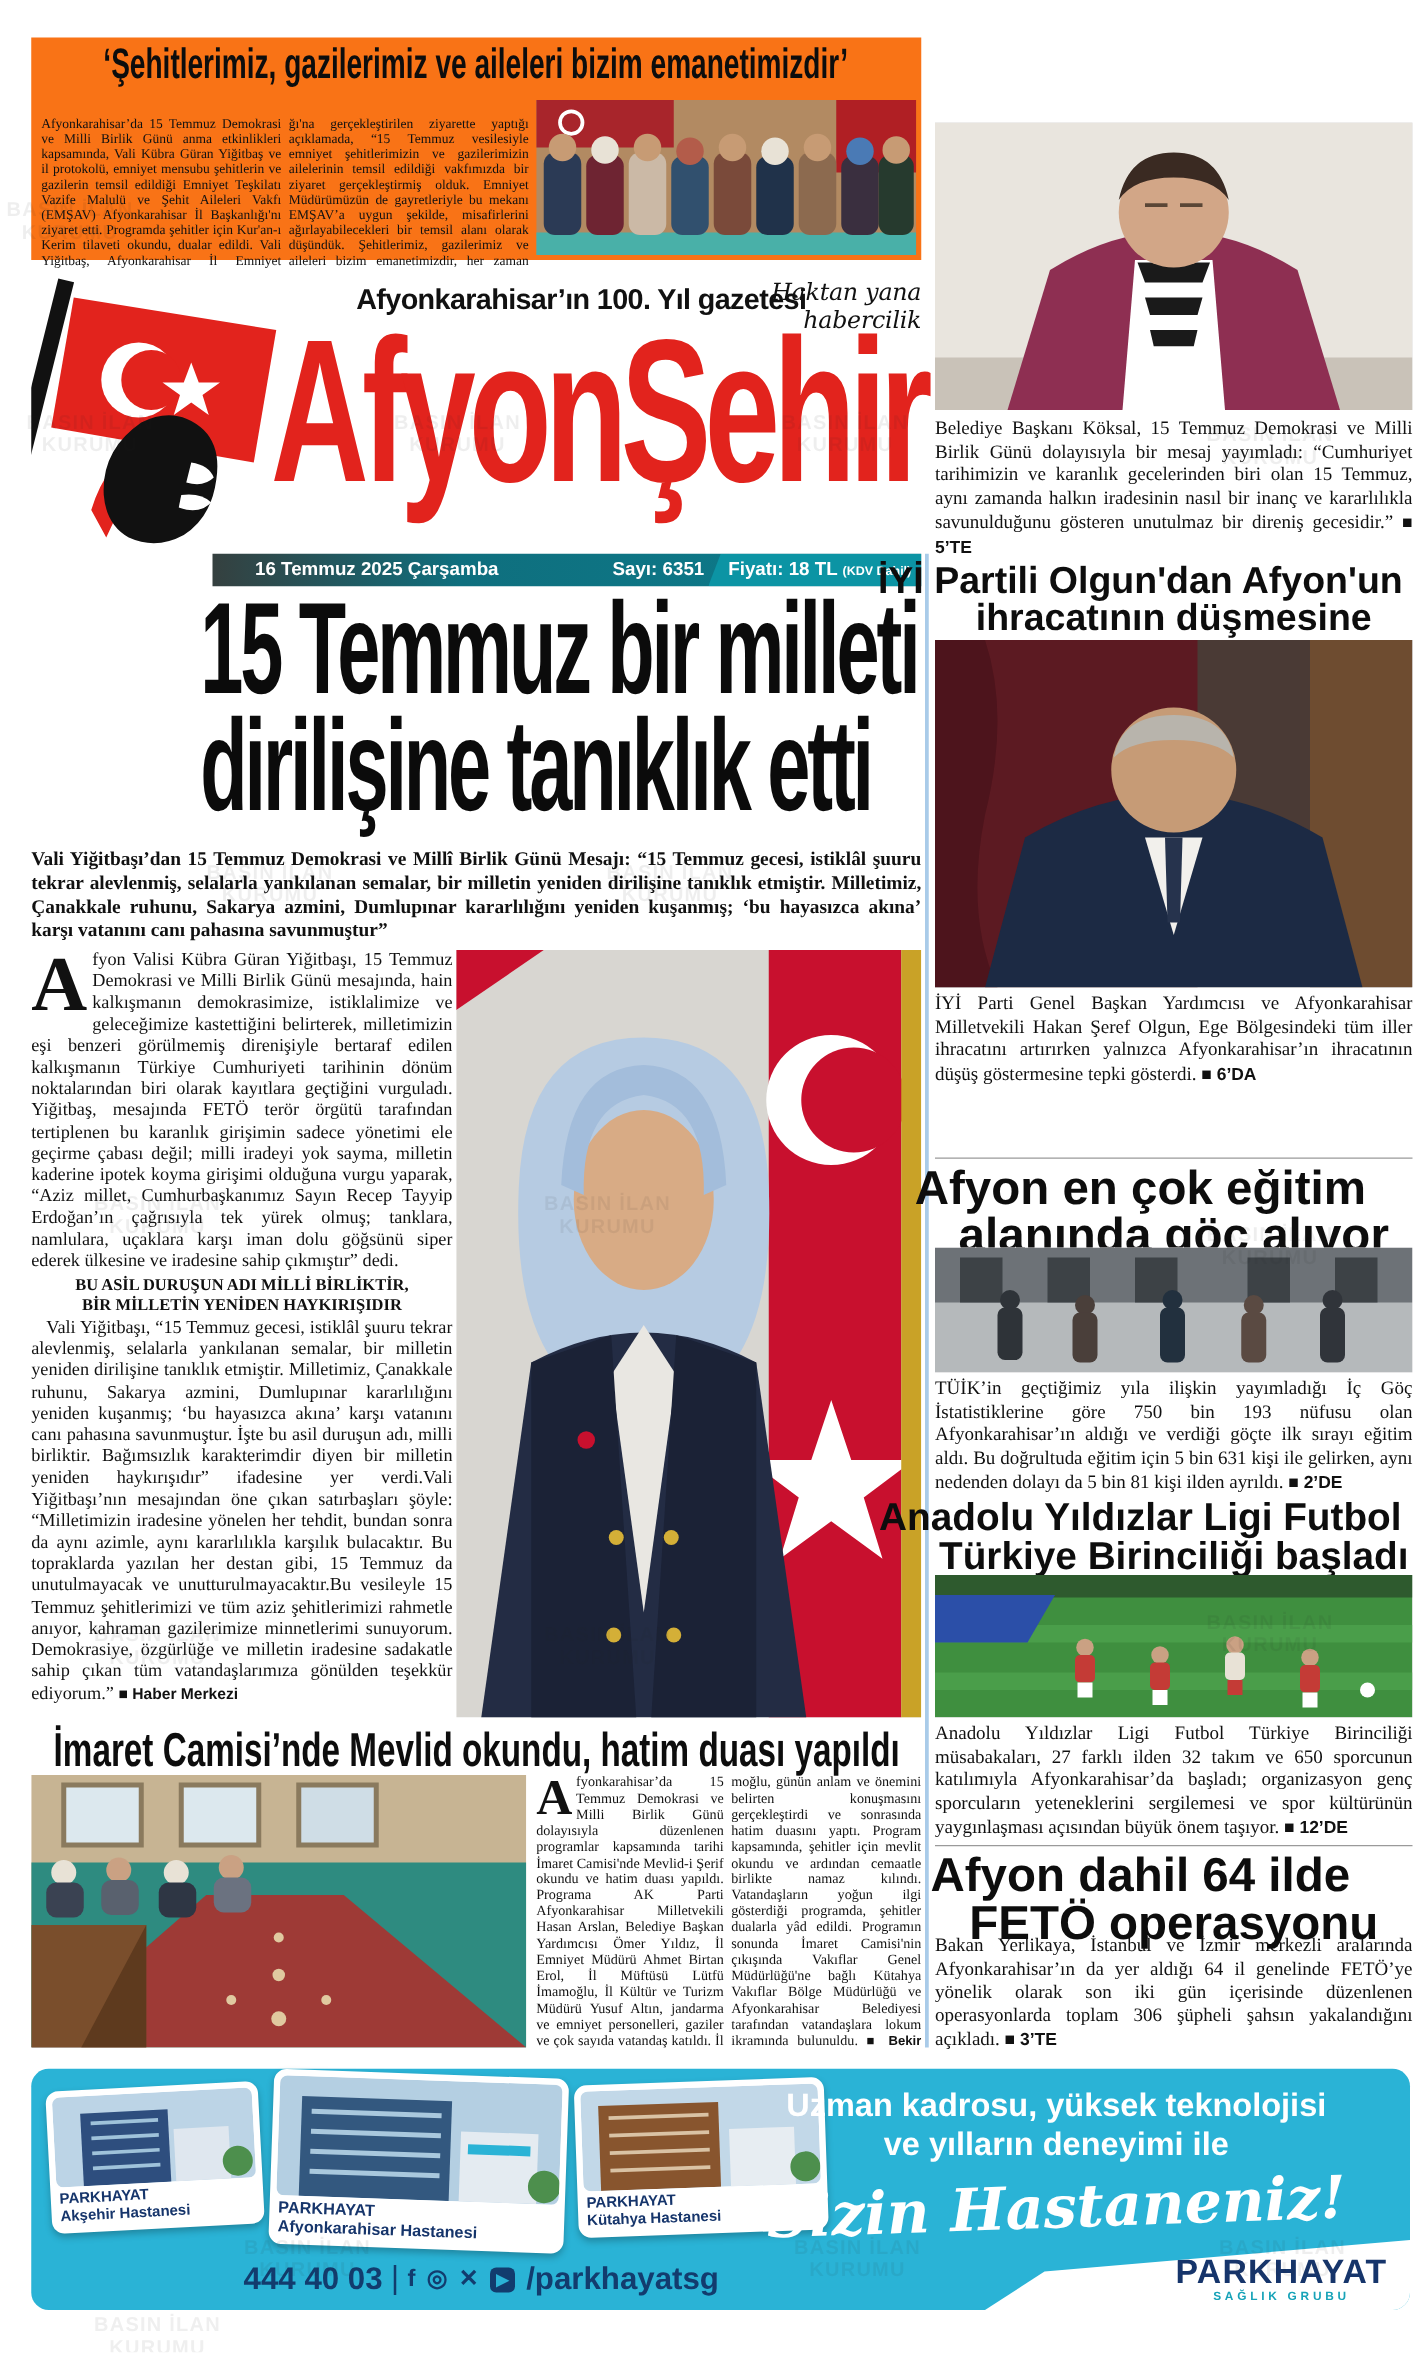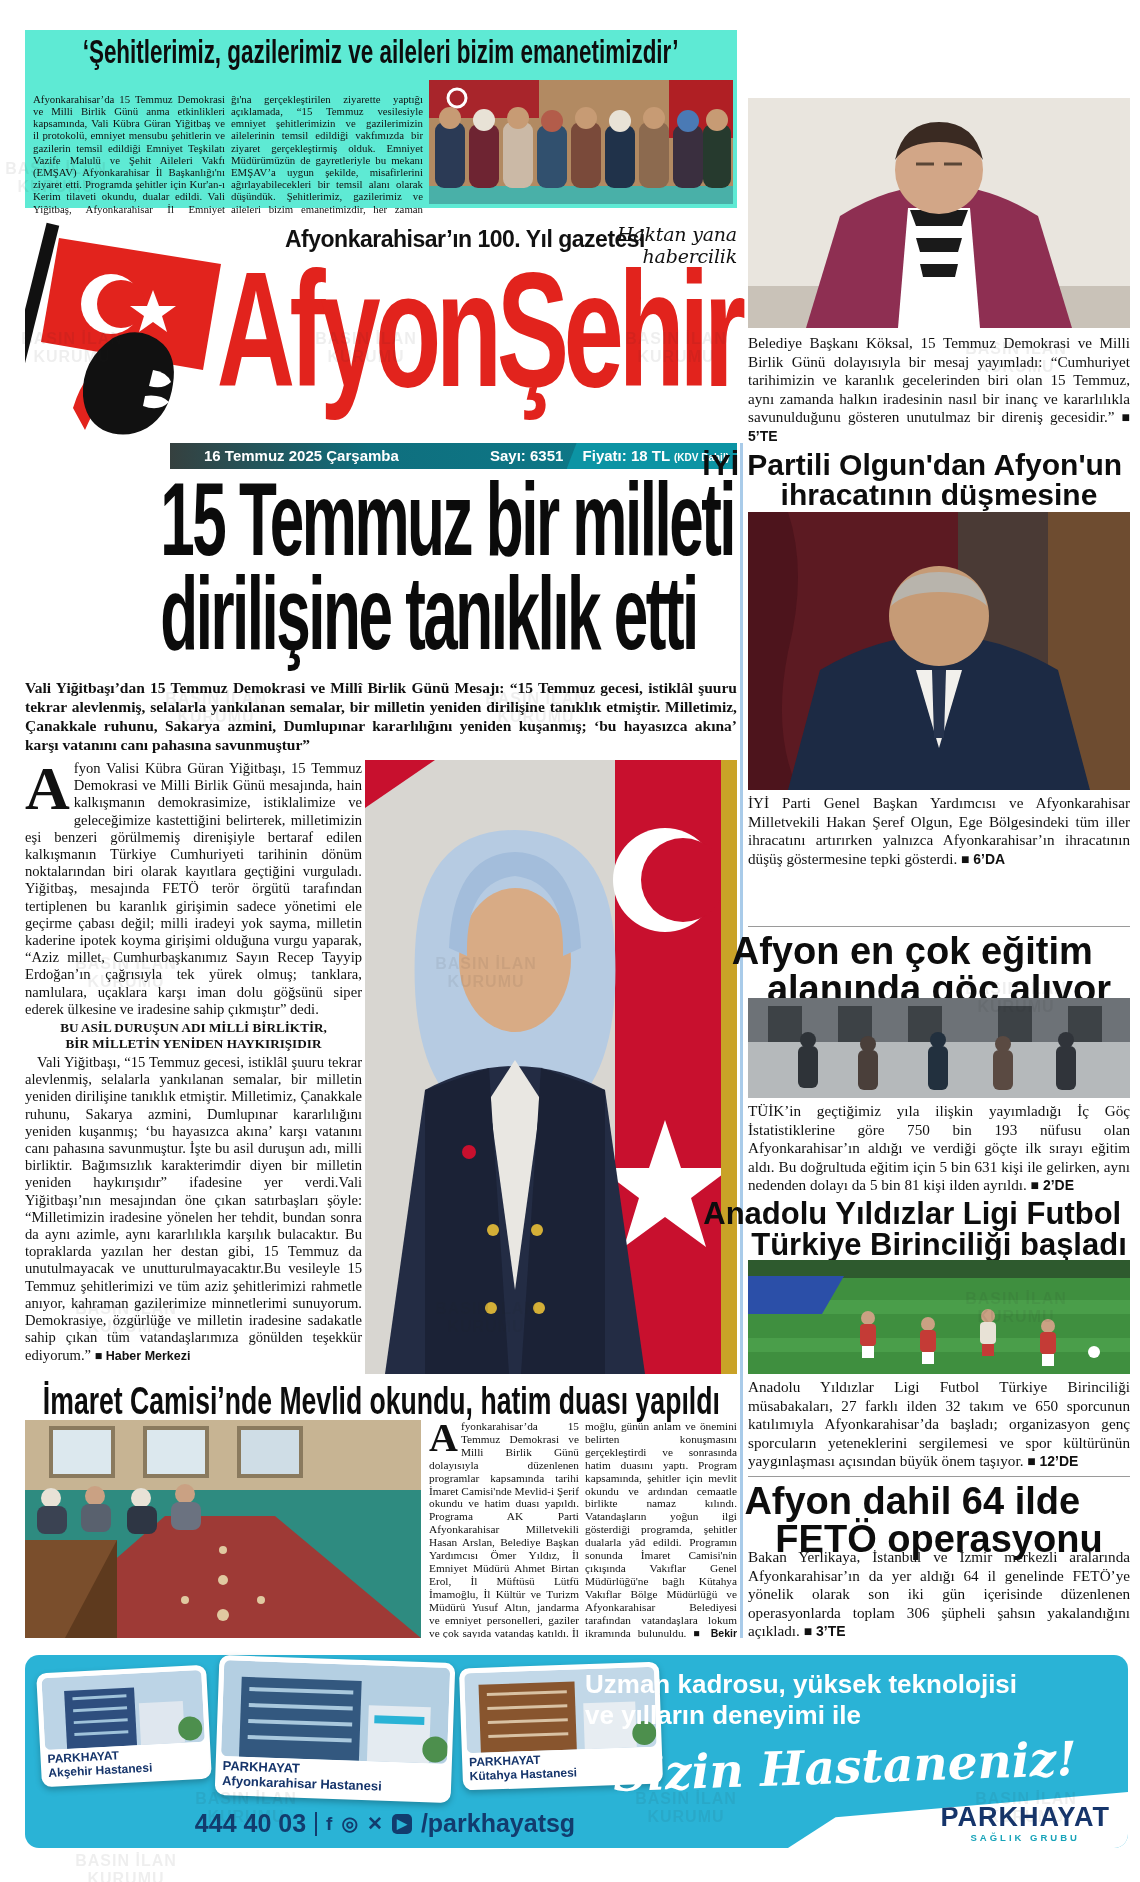--- a/index.html
+++ b/index.html
@@ -12,21 +12,21 @@
   .preline{white-space:pre-line;}
   .squeeze{transform:scaleX(.78);transform-origin:50% 50%;width:128%;margin-left:-14%;}
   .hl{font-weight:bold;color:#0d0d0d;line-height:1.0;text-align:center;}
   .pageref{font-family:"Liberation Sans",sans-serif;font-weight:bold;font-size:.92em;}
   .byline{font-family:"Liberation Sans",sans-serif;font-weight:bold;}
   .rule{position:absolute;height:1px;background:#9a9a9a;left:0;right:0;}
   .wm{position:absolute;width:132px;text-align:center;
       font:bold 16px/18px "Liberation Sans",sans-serif;color:#222;opacity:.07;
       white-space:pre-line;letter-spacing:1px;pointer-events:none;z-index:60;}
   
-  #topstory{left:25px;top:30px;width:712px;height:178px;background:#5eead4;}
+  #topstory{left:25px;top:30px;width:712px;height:178px;background:#f97316;}
   #topstory h1{margin:4px 2px 2px;font-size:34px;}
   #topstory h1 .squeeze{transform:scaleX(.66);width:151%;margin-left:-25.5%;display:block;white-space:nowrap;}
   .topcol{position:absolute;top:52px;height:122px;width:192px;overflow:hidden;
           font-size:10.8px;line-height:12.2px;}
   
   #tagline-center{left:240px;top:196px;width:400px;text-align:center;font-weight:bold;font-size:23px;letter-spacing:-.5px;}
   #tagline-right{left:520px;top:193px;width:192px;text-align:right;
       font-family:"DejaVu Serif",serif;font-style:italic;font-size:19px;letter-spacing:-.2px;}
   #logotext{left:170px;top:218px;width:542px;text-align:center;color:#e2231d;
       font-weight:bold;font-size:118px;letter-spacing:-6px;line-height:1;
@@ -53,21 +53,21 @@
   #bottomhead{left:0;top:1352px;width:712px;font-size:38px;text-align:center;}
   #bottomhead .squeeze{display:block;white-space:nowrap;transform:scaleX(.70);transform-origin:0 50%;width:143%;margin-left:0;}
   .botcol{position:absolute;top:1390px;height:218px;overflow:hidden;font-size:11.3px;line-height:12.9px;}
   .botcol .dropcap{font-size:40px;line-height:32px;padding:2px 3px 0 0;}
   
   #ad{left:25px;top:1655px;width:1103px;height:193px;background:#2ab3d6;border-radius:14px;}
   .hcard{position:absolute;background:#fff;border-radius:10px;padding:5px;box-shadow:0 3px 6px rgba(0,0,0,.25);}
   .hcard .hphoto{width:100%;border-radius:6px;overflow:hidden;display:block;}
   .hlabel{font-weight:bold;color:#16356b;line-height:1.15;padding:3px 2px 1px;}
   .hlabel .hname{font-weight:bold;}
-  #adline{left:560px;top:14px;width:520px;text-align:left;color:#fff;font-weight:bold;font-size:26px;line-height:31px;}
+  #adline{left:560px;top:14px;width:520px;text-align:center;color:#fff;font-weight:bold;font-size:26px;line-height:31px;}
   #adscript{left:560px;top:84px;width:520px;text-align:center;color:#fff;
       font-family:"DejaVu Serif",serif;font-style:italic;font-weight:bold;font-size:47px;transform:rotate(-2deg);}
   #adwedge{right:0;bottom:0;width:340px;height:56px;background:#fff;
       clip-path:polygon(0 100%,14% 45%,100% 0,100% 100%);border-radius:0 0 14px 0;}
   #adbrand{position:absolute;right:18px;bottom:6px;text-align:right;color:#16356b;font-weight:bold;font-size:27px;letter-spacing:1px;line-height:1;}
   #adbrandsub{display:block;color:#17a3b8;font-size:9.5px;letter-spacing:3px;text-align:center;margin-top:2px;}
   #adphone{left:130px;bottom:10px;width:460px;color:#123c6e;font-weight:bold;font-size:25px;display:flex;align-items:center;gap:9px;justify-content:center;}
   .sicon{display:inline-block;font-size:19px;line-height:22px;color:#123c6e;font-weight:bold;}
   .play{background:#123c6e;color:#2ab3d6;border-radius:5px;padding:0 5px;font-size:13px;line-height:20px;}
   .sep{width:2px;height:24px;background:#123c6e;display:inline-block;}

